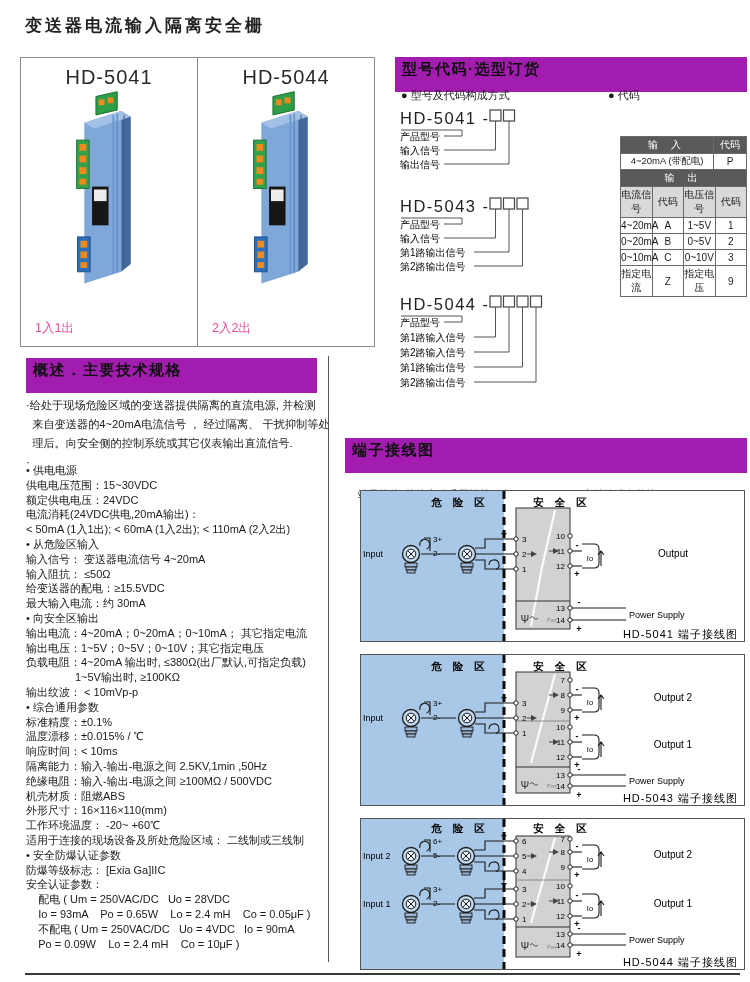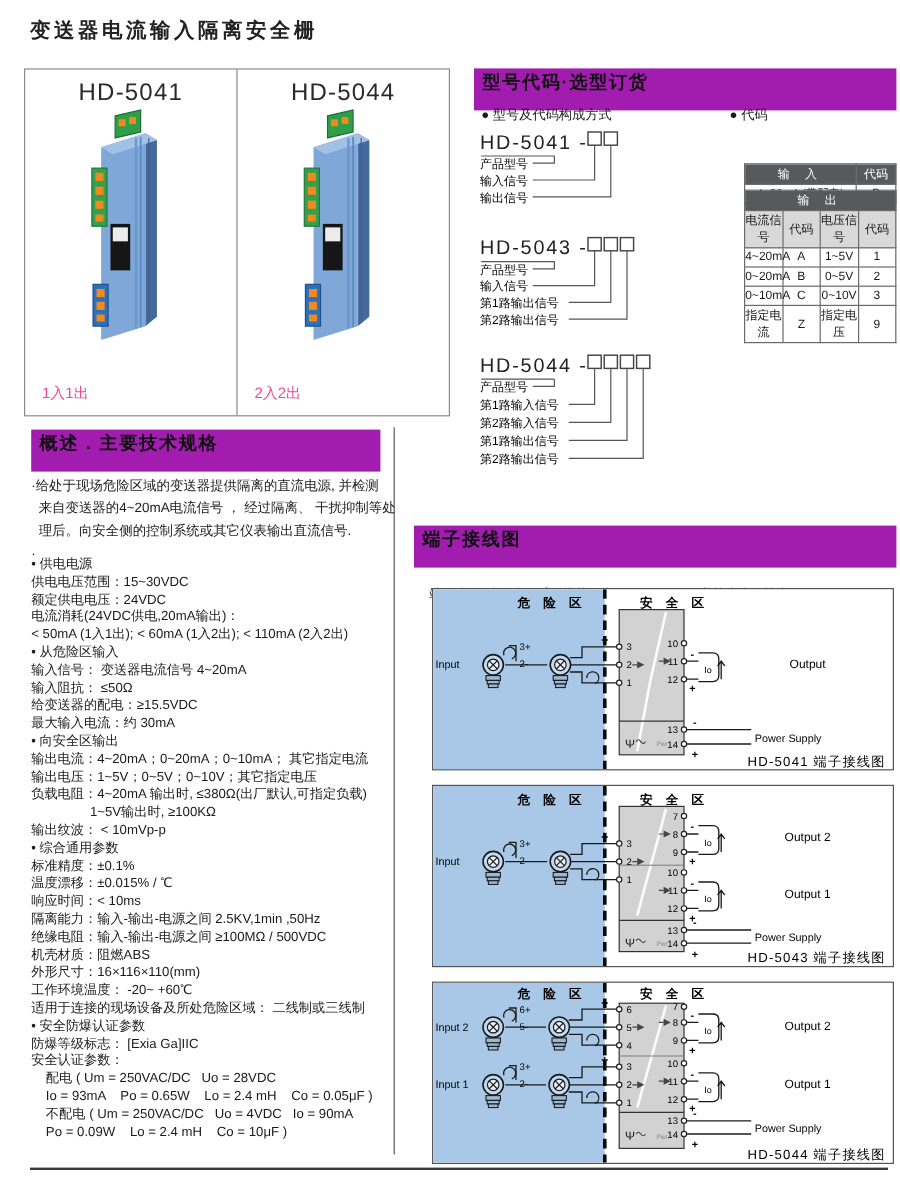--- a/index.html
+++ b/index.html
@@ -159,21 +159,21 @@
       <td class="dark" style="width:92px;">输  入</td>
       <td class="dark" style="letter-spacing:0;">代码</td>
     </tr>
     <tr>
       <td style="font-size:9.5px;">4~20mA (带配电)</td>
       <td>P</td>
     </tr>
   </tbody>
     </table>
 
-  <table class="abs codes" style="left:620px;top:158px;width:127px;">
+  <table class="abs codes" style="left:620px;top:169px;width:127px;">
     <thead>
       <tr>
           <td class="dark" colspan="4">输  出</td>
         </tr>
       <tr class="subhead">
         <td style="width:39px;letter-spacing:0;">电流信号</td>
         <td style="width:22px;">代码</td>
         <td style="width:41px;">电压信号</td>
         <td>代码</td>
       </tr>

